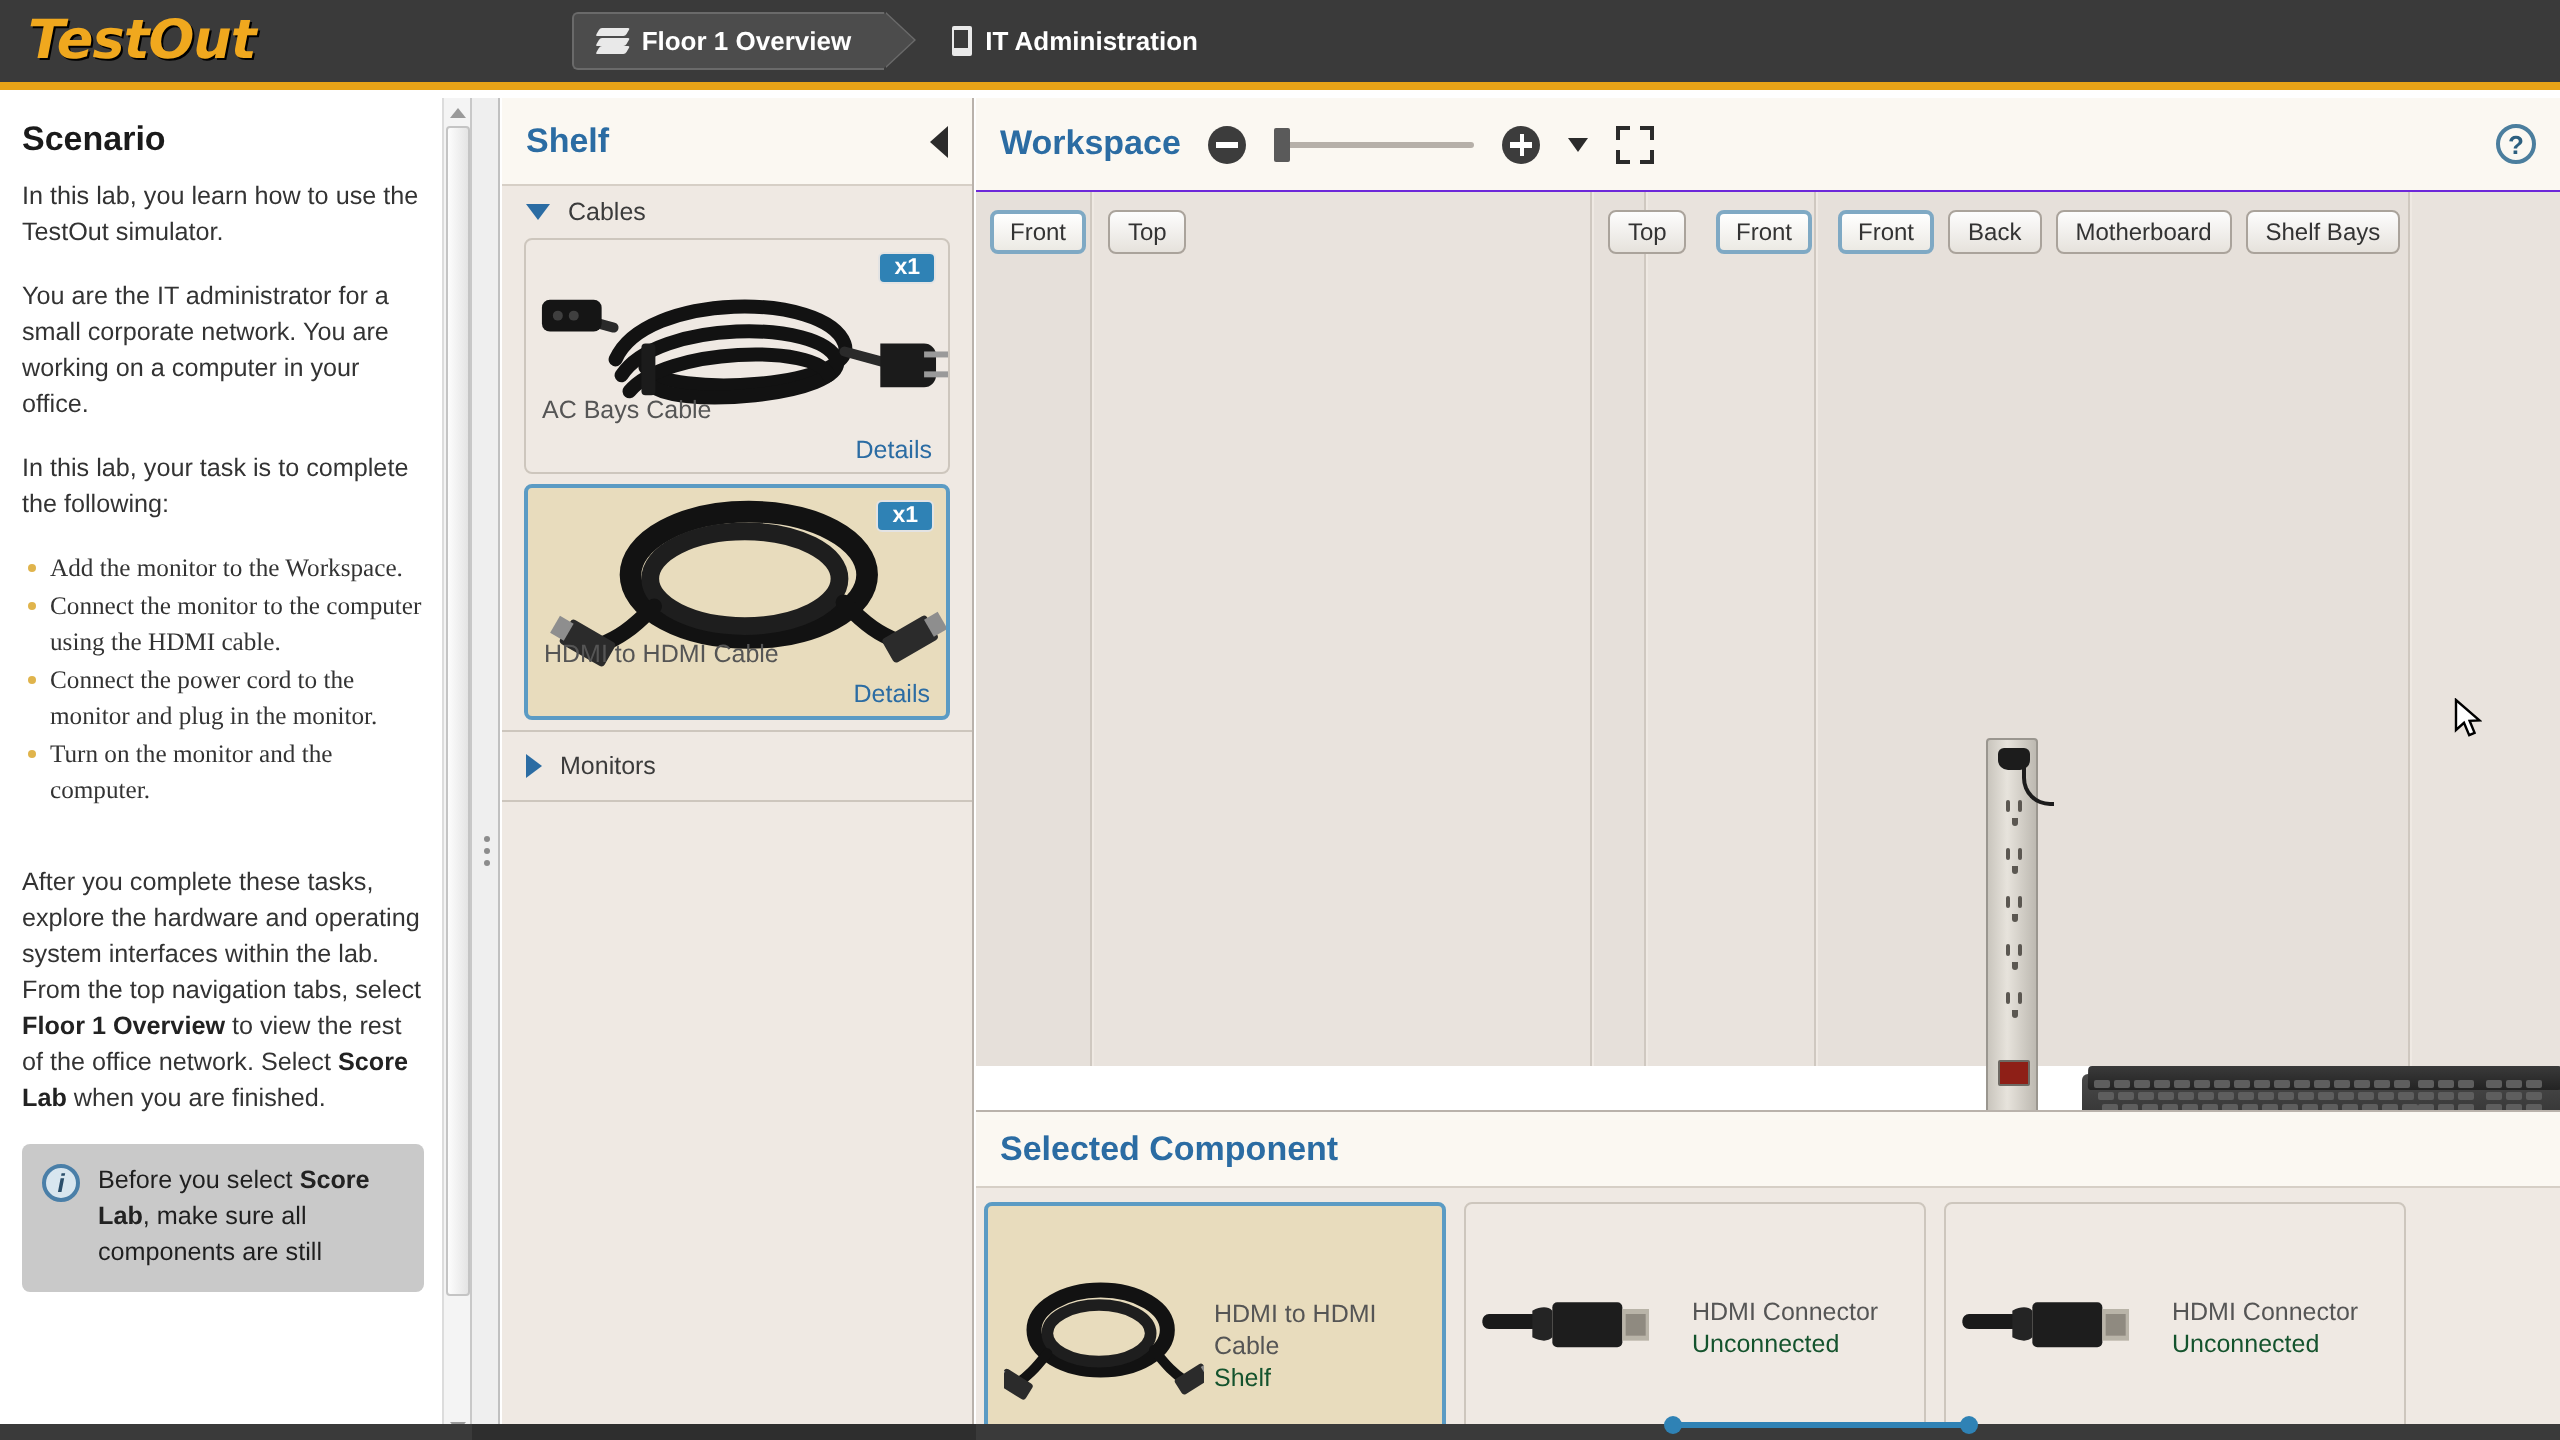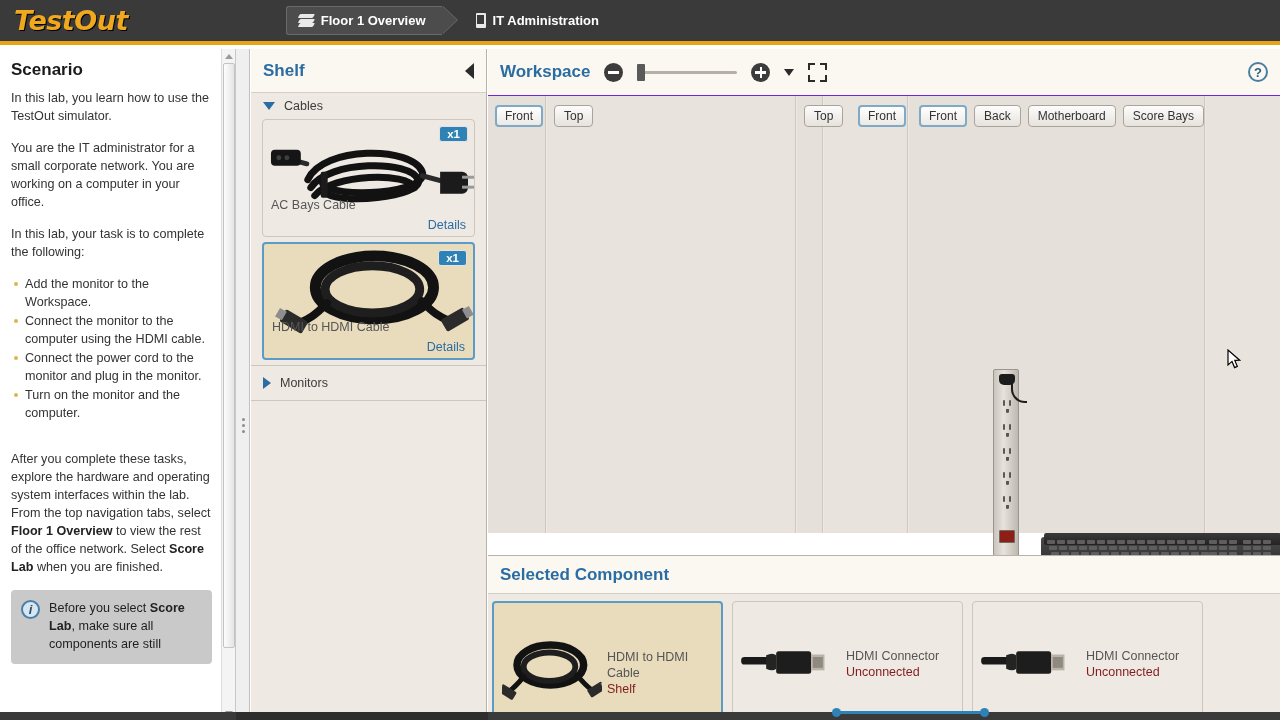--- a/index.html
+++ b/index.html
@@ -63,21 +63,21 @@
   }
   
   #scenario {
     position: absolute; left: 0; top: 49px; width: 236px; height: 671px;
     background: #ffffff; overflow: hidden;
     border-right: 1px solid #c8c8c8;
   }
   #scenario-inner { padding: 11px 14px 0 11px; width: 226px; }
   #scenario h1 { font-size: 17px; color: #1a1a1a; margin-bottom: 9px; }
   #scenario p { font-size: 12.6px; line-height: 18px; color: #333; margin-bottom: 14px; }
-  #scenario ul { list-style: none; margin-bottom: 28px; }
+  #scenario ul { list-style: none; margin-bottom: 28px; font-family: Liberation Serif, serif; }
   #scenario li {
     font-size: 12.6px; line-height: 18px; color: #333;
     padding-left: 14px; position: relative; margin-bottom: 1px;
   }
   #scenario li::before {
     content: ""; position: absolute; left: 3px; top: 7px;
     width: 4px; height: 4px; border-radius: 50%; background: #e0b44c;
   }
   #scenario b { font-weight: bold; color: #222; }
   #note-box {
@@ -219,21 +219,21 @@
   
   #cursor { position:absolute; left:739px; top:300px; width:14px; height:20px; z-index: 40; }
   
   #selcomp { position:absolute; left:488px; top:555px; width:932px; height:187px; background:#efe9e3;
     border-top:1px solid #b9b2ab; }
   #sc-head { height:38px; background:#fbf8f2; border-bottom:1px solid #d6cfc6; display:flex; align-items:center; padding:0 12px; }
   #sc-body { position:absolute; left:0; top:39px; width:792px; height:148px; padding:6px 0 0 4px; display:flex; gap:9px; }
   .sc-card { position:relative; width:231px; height:132px; border:1px solid #cdc6bd; border-radius:4px; background:#efe9e3; }
   .sc-card.selected { background:#e8dcbd; border:2px solid #5b9bc4; }
   .sc-text { position:absolute; left:113px; top:46px; font-size:12.5px; line-height:16px; color:#555; }
-  .sc-sub { color:#7f1d1d; }
+  .sc-sub { color:#14532d; }
   .sc-details { position:absolute; right:8px; bottom:4px; font-size:12.5px; color:#2b6ca3; cursor:pointer; }
   #connline { position:absolute; left:832px; top:708px; width:157px; height:10px; z-index:10; }
   #connline .ln { position:absolute; left:5px; top:3px; width:147px; height:3px; background:#2f82b5; }
   #connline .dot { position:absolute; top:0; width:9px; height:9px; border-radius:50%; background:#2f82b5; }
   
   #bottom-strip { position:absolute; left:0; top:712px; width:1280px; height:8px; background:#3a3a3a; }
   #bottom-strip2 { position:absolute; left:236px; top:712px; width:252px; height:8px; background:#2e2e2e; }
 </style>
 </head>
 <body>
@@ -392,21 +392,21 @@
     <div class="vtabs" style="left:316px;">
       <div class="vtab">Top</div>
     </div>
     <div class="vtabs" style="left:370px;">
       <div class="vtab active">Front</div>
     </div>
     <div class="vtabs" style="left:431px;">
       <div class="vtab active">Front</div>
       <div class="vtab">Back</div>
       <div class="vtab">Motherboard</div>
-      <div class="vtab">Score Bays</div>
+      <div class="vtab">Shelf Bays</div>
     </div>
   </div>
 
   <div id="power-strip">
     <div class="ps-body">
       <div id="ps-plug"></div>
       <div class="outlet" style="top:28px;">
           <i></i>
         </div>
       <div class="outlet" style="top:52px;">

